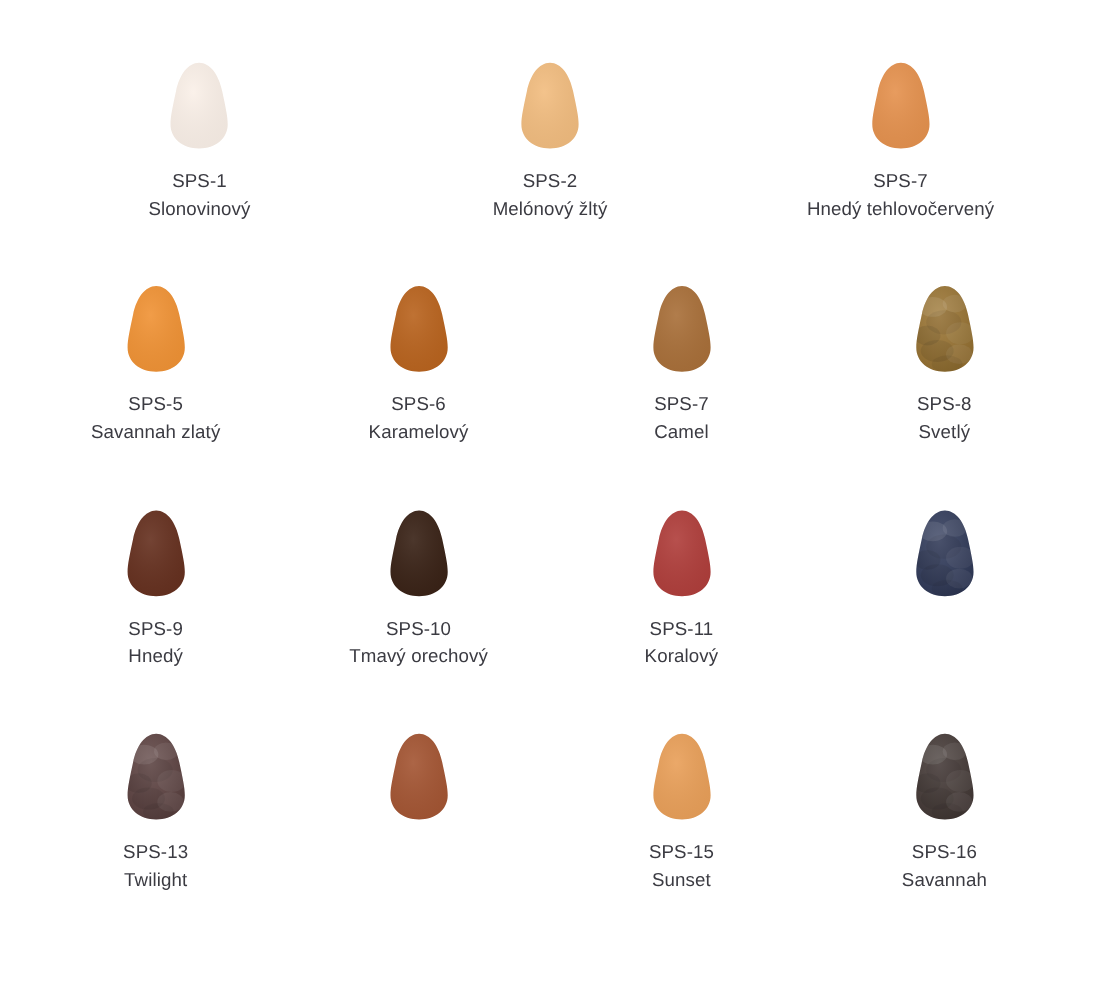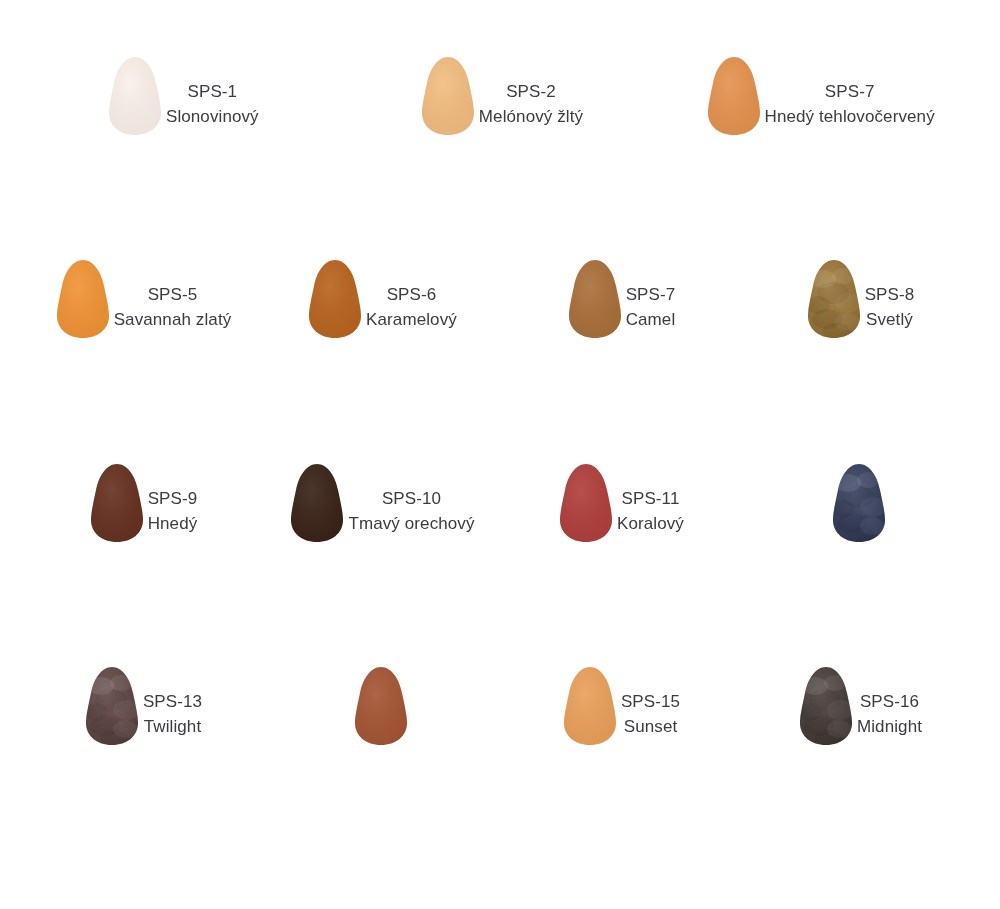--- a/index.html
+++ b/index.html
@@ -20,23 +20,22 @@
   .swatch-row{
     display:flex;
     flex-direction:row;
     justify-content:space-around;
     align-items:flex-start;
     height:205px;
   }
   .swatch-cell{
     width:236px;
     display:flex;
-    flex-direction:row;
+    flex-direction:column;
     align-items:center;
-    justify-content:center;
   }
   .drop-wrap{
     width:62px;height:80px;
     position:relative;
     display:block;
   }
   .drop-wrap svg{display:block;width:62px;height:80px;}
   .caption{
     margin-top:16px;
     text-align:center;
@@ -401,18 +400,18 @@
               <ellipse cx="45" cy="44" rx="13" ry="10" fill="#fff" opacity="0.06"></ellipse>
               <ellipse cx="24" cy="60" rx="15" ry="10" fill="#000" opacity="0.08"></ellipse>
               <ellipse cx="44" cy="63" rx="12" ry="9" fill="#fff" opacity="0.07"></ellipse>
               <ellipse cx="33" cy="72" rx="14" ry="8" fill="#000" opacity="0.06"></ellipse>
             </g>
             <path d="M31 1 C21 1 13 12 10 27 C7 41 5 50 5 57 C5 70 16 79 31 79 C46 79 57 70 57 57 C57 50 55 41 52 27 C49 12 41 1 31 1 Z" fill="url(#tx15g)"></path>
           </svg>
         </span>
       <span class="caption">
         <span class="code">SPS-16</span>
-        <span class="cname">Midnight</span>
+        <span class="cname">Savannah</span>
       </span>
     </div>
   </div>
 
 </div>
 
 </body></html>

